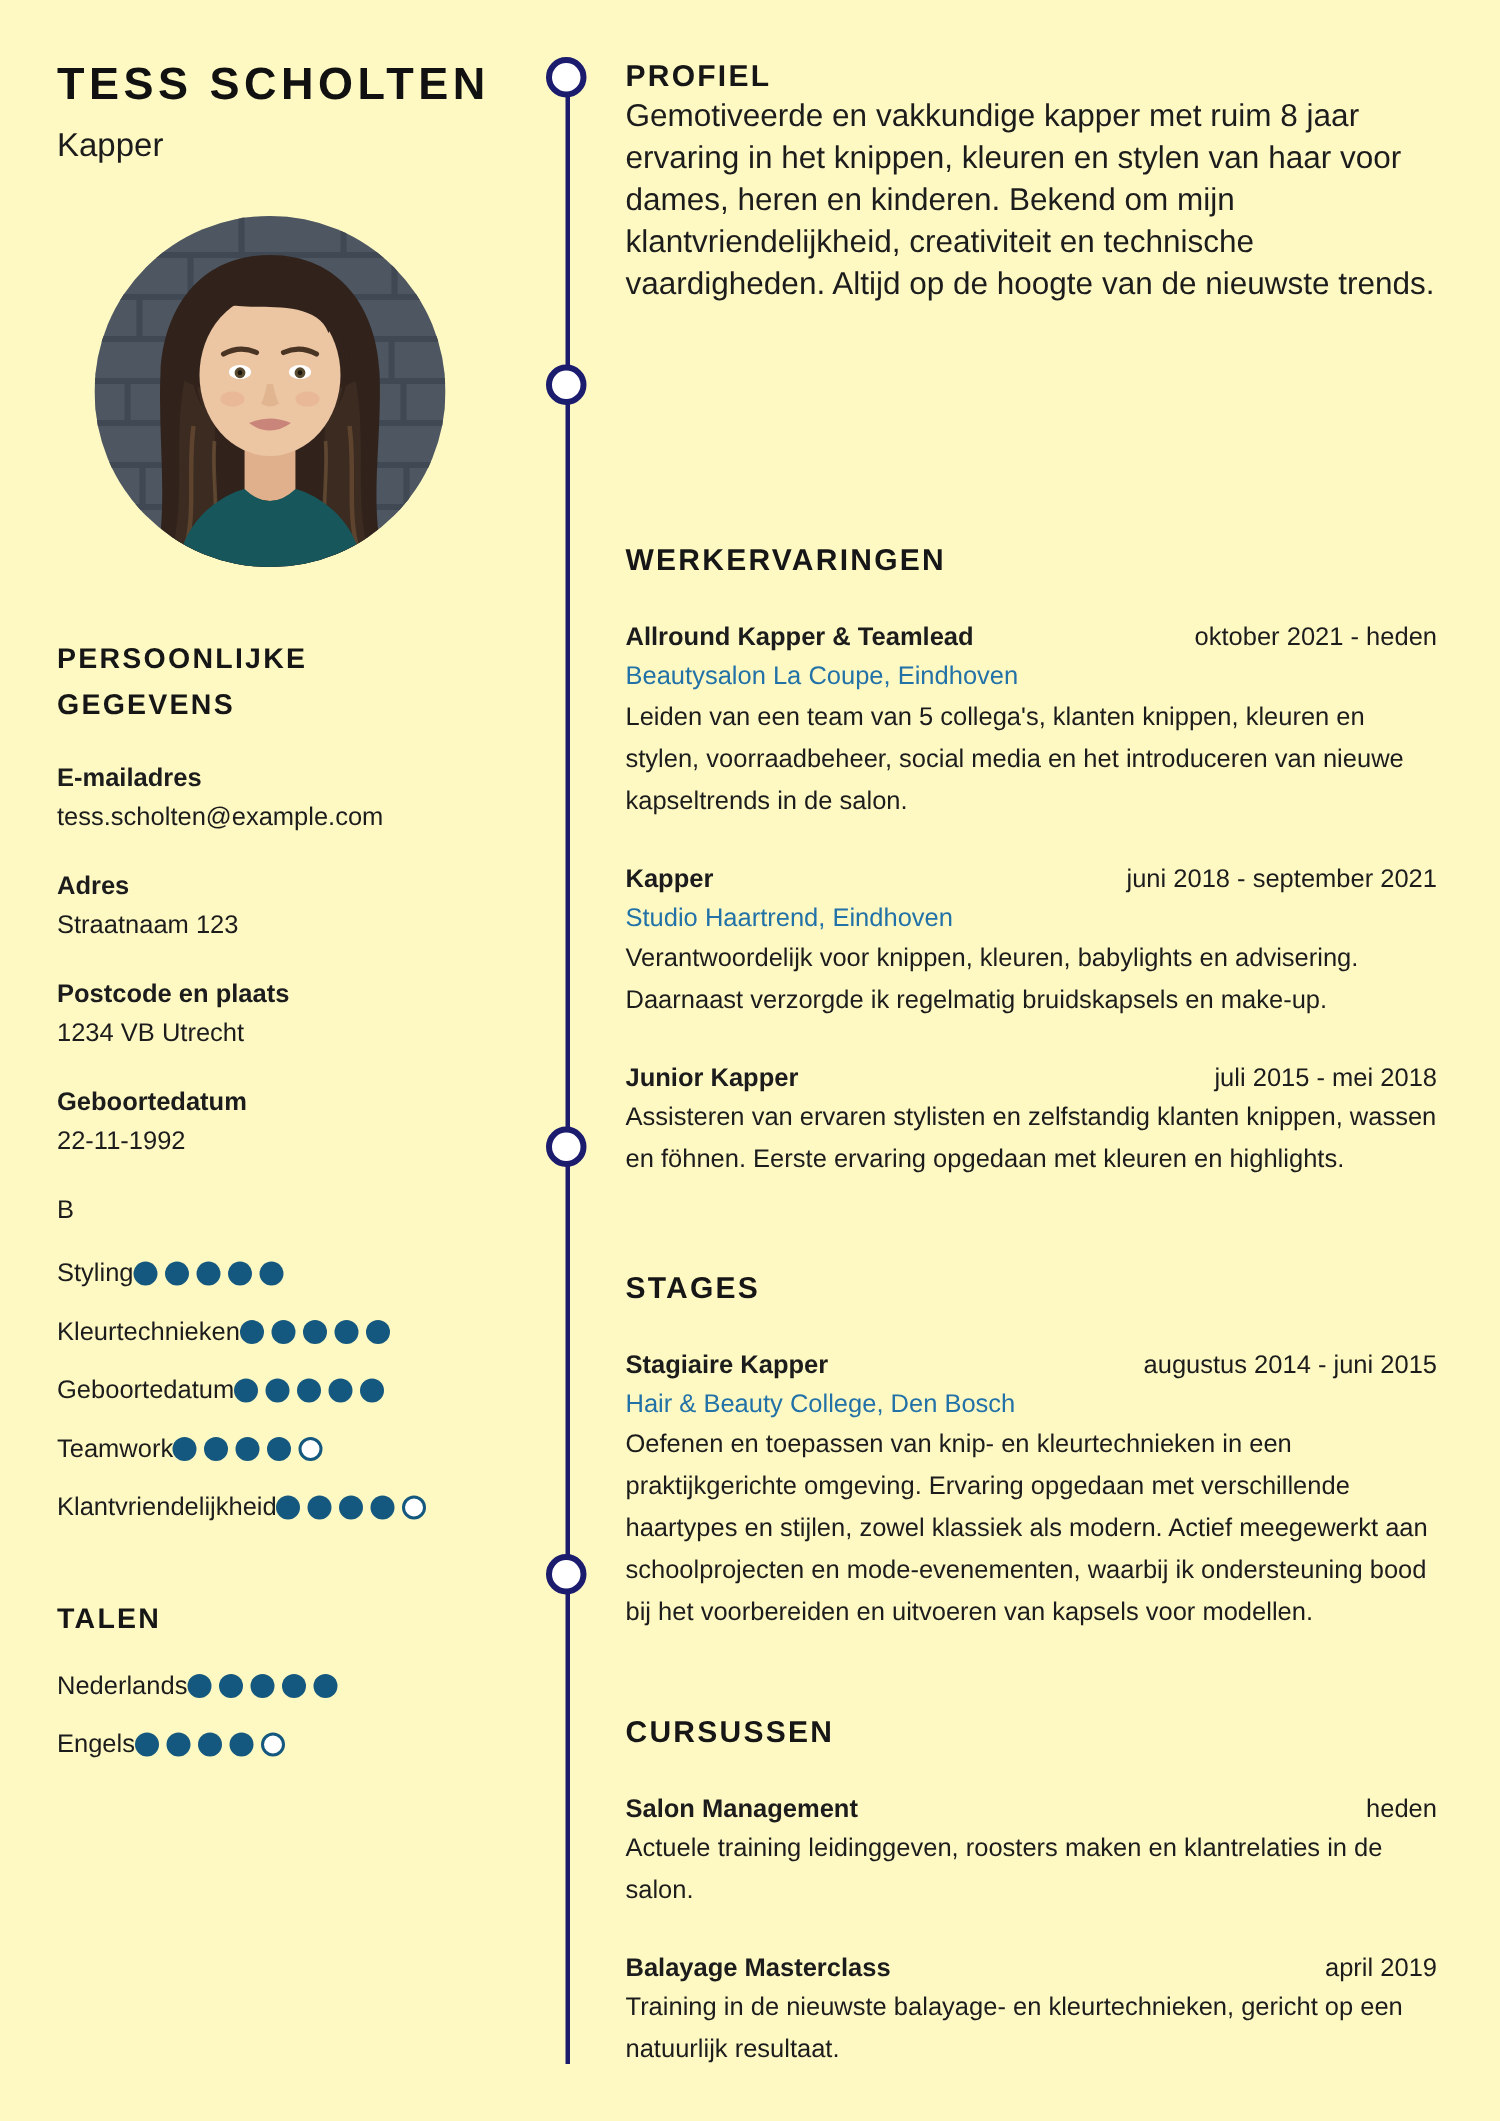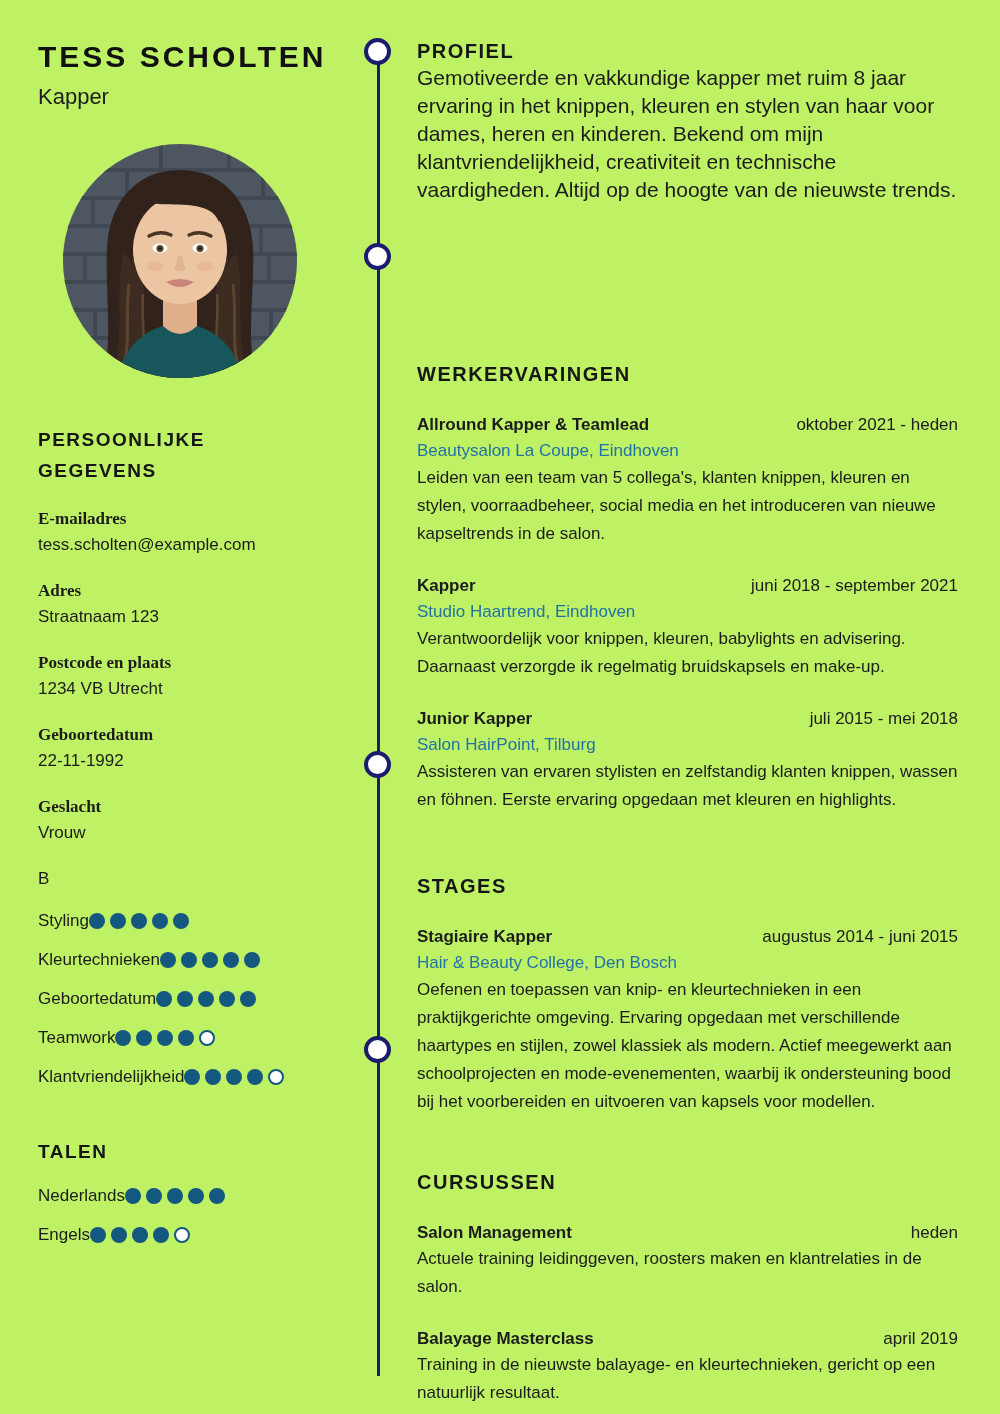--- a/index.html
+++ b/index.html
@@ -1,21 +1,21 @@
 <!DOCTYPE html>
 <html><head>
 <meta charset="utf-8">
 <style>
   * { margin:0; padding:0; box-sizing:border-box; }
   html,body { background:#e9e9e9; }
   .page {
     position:relative;
     width:1000px; height:1414px;
     margin:0 auto;
-    background:#bef264;
+    background:#fef9c3;
     font-family:"Liberation Sans", sans-serif;
     color:#1c1c1c;
     overflow:hidden;
   }
 
   
   .timeline-line {
     position:absolute; left:377px; top:52px;
     width:3px; height:1324px;
     background:#1c1c6e;
@@ -42,21 +42,21 @@
   .job-title { font-size:22px; margin-top:10px; color:#1c1c1c; }
 
   .photo-wrap { margin-top:34px; margin-left:25px; width:234px; height:234px; }
   .photo-wrap svg { display:block; }
 
   .side-heading {
     font-size:19px; font-weight:bold; letter-spacing:1.5px;
     color:#161616; line-height:31px; margin-top:46px; width:240px;
   }
   .pd-item { margin-top:20px; }
-  .pd-label { font-size:17px; font-weight:bold; line-height:26px;font-family:Liberation Serif, serif; }
+  .pd-label { font-size:17px; font-weight:bold; line-height:26px; }
   .pd-value { font-size:17px; line-height:26px; }
 
   .rate-row {
     display:flex; justify-content:flex-start; align-items:center;
     margin-top:13px; height:26px;
   }
   .rate-row:first-of-type { margin-top:16px; }
   .rate-label { font-size:17px; }
   .dots { display:flex; gap:5px; }
   .dot { width:16px; height:16px; border-radius:50%; display:inline-block; }
@@ -189,24 +189,20 @@
       </div>
       <div class="pd-item">
         <div class="pd-label">Postcode en plaats</div>
         <div class="pd-value">1234 VB Utrecht</div>
       </div>
       <div class="pd-item">
         <div class="pd-label">Geboortedatum</div>
         <div class="pd-value">22-11-1992</div>
       </div>
       <div class="pd-item">
-        <div class="pd-label">Geslacht</div>
-        <div class="pd-value">Vrouw</div>
-      </div>
-      <div class="pd-item">
         <div class="pd-value">B</div>
       </div>
     </div>
 
 
     <div>
       <div class="rate-row">
         <span class="rate-label">Styling</span>
         <span class="dots">
             <span class="dot filled"></span>
@@ -308,21 +304,20 @@
       </div>
       <div class="entry-company">Studio Haartrend, Eindhoven</div>
       <div class="entry-desc">Verantwoordelijk voor knippen, kleuren, babylights en advisering. Daarnaast verzorgde ik regelmatig bruidskapsels en make-up.</div>
     </div>
 
     <div class="entry">
       <div class="entry-head">
         <span class="entry-title">Junior Kapper</span>
         <span class="entry-date">juli 2015 - mei 2018</span>
       </div>
-      <div class="entry-company">Salon HairPoint, Tilburg</div>
       <div class="entry-desc">Assisteren van ervaren stylisten en zelfstandig klanten knippen, wassen en föhnen. Eerste ervaring opgedaan met kleuren en highlights.</div>
     </div>
 
     <div class="section-heading sec-stages">STAGES</div>
 
     <div class="entry">
       <div class="entry-head">
         <span class="entry-title">Stagiaire Kapper</span>
         <span class="entry-date">augustus 2014 - juni 2015</span>
       </div>

